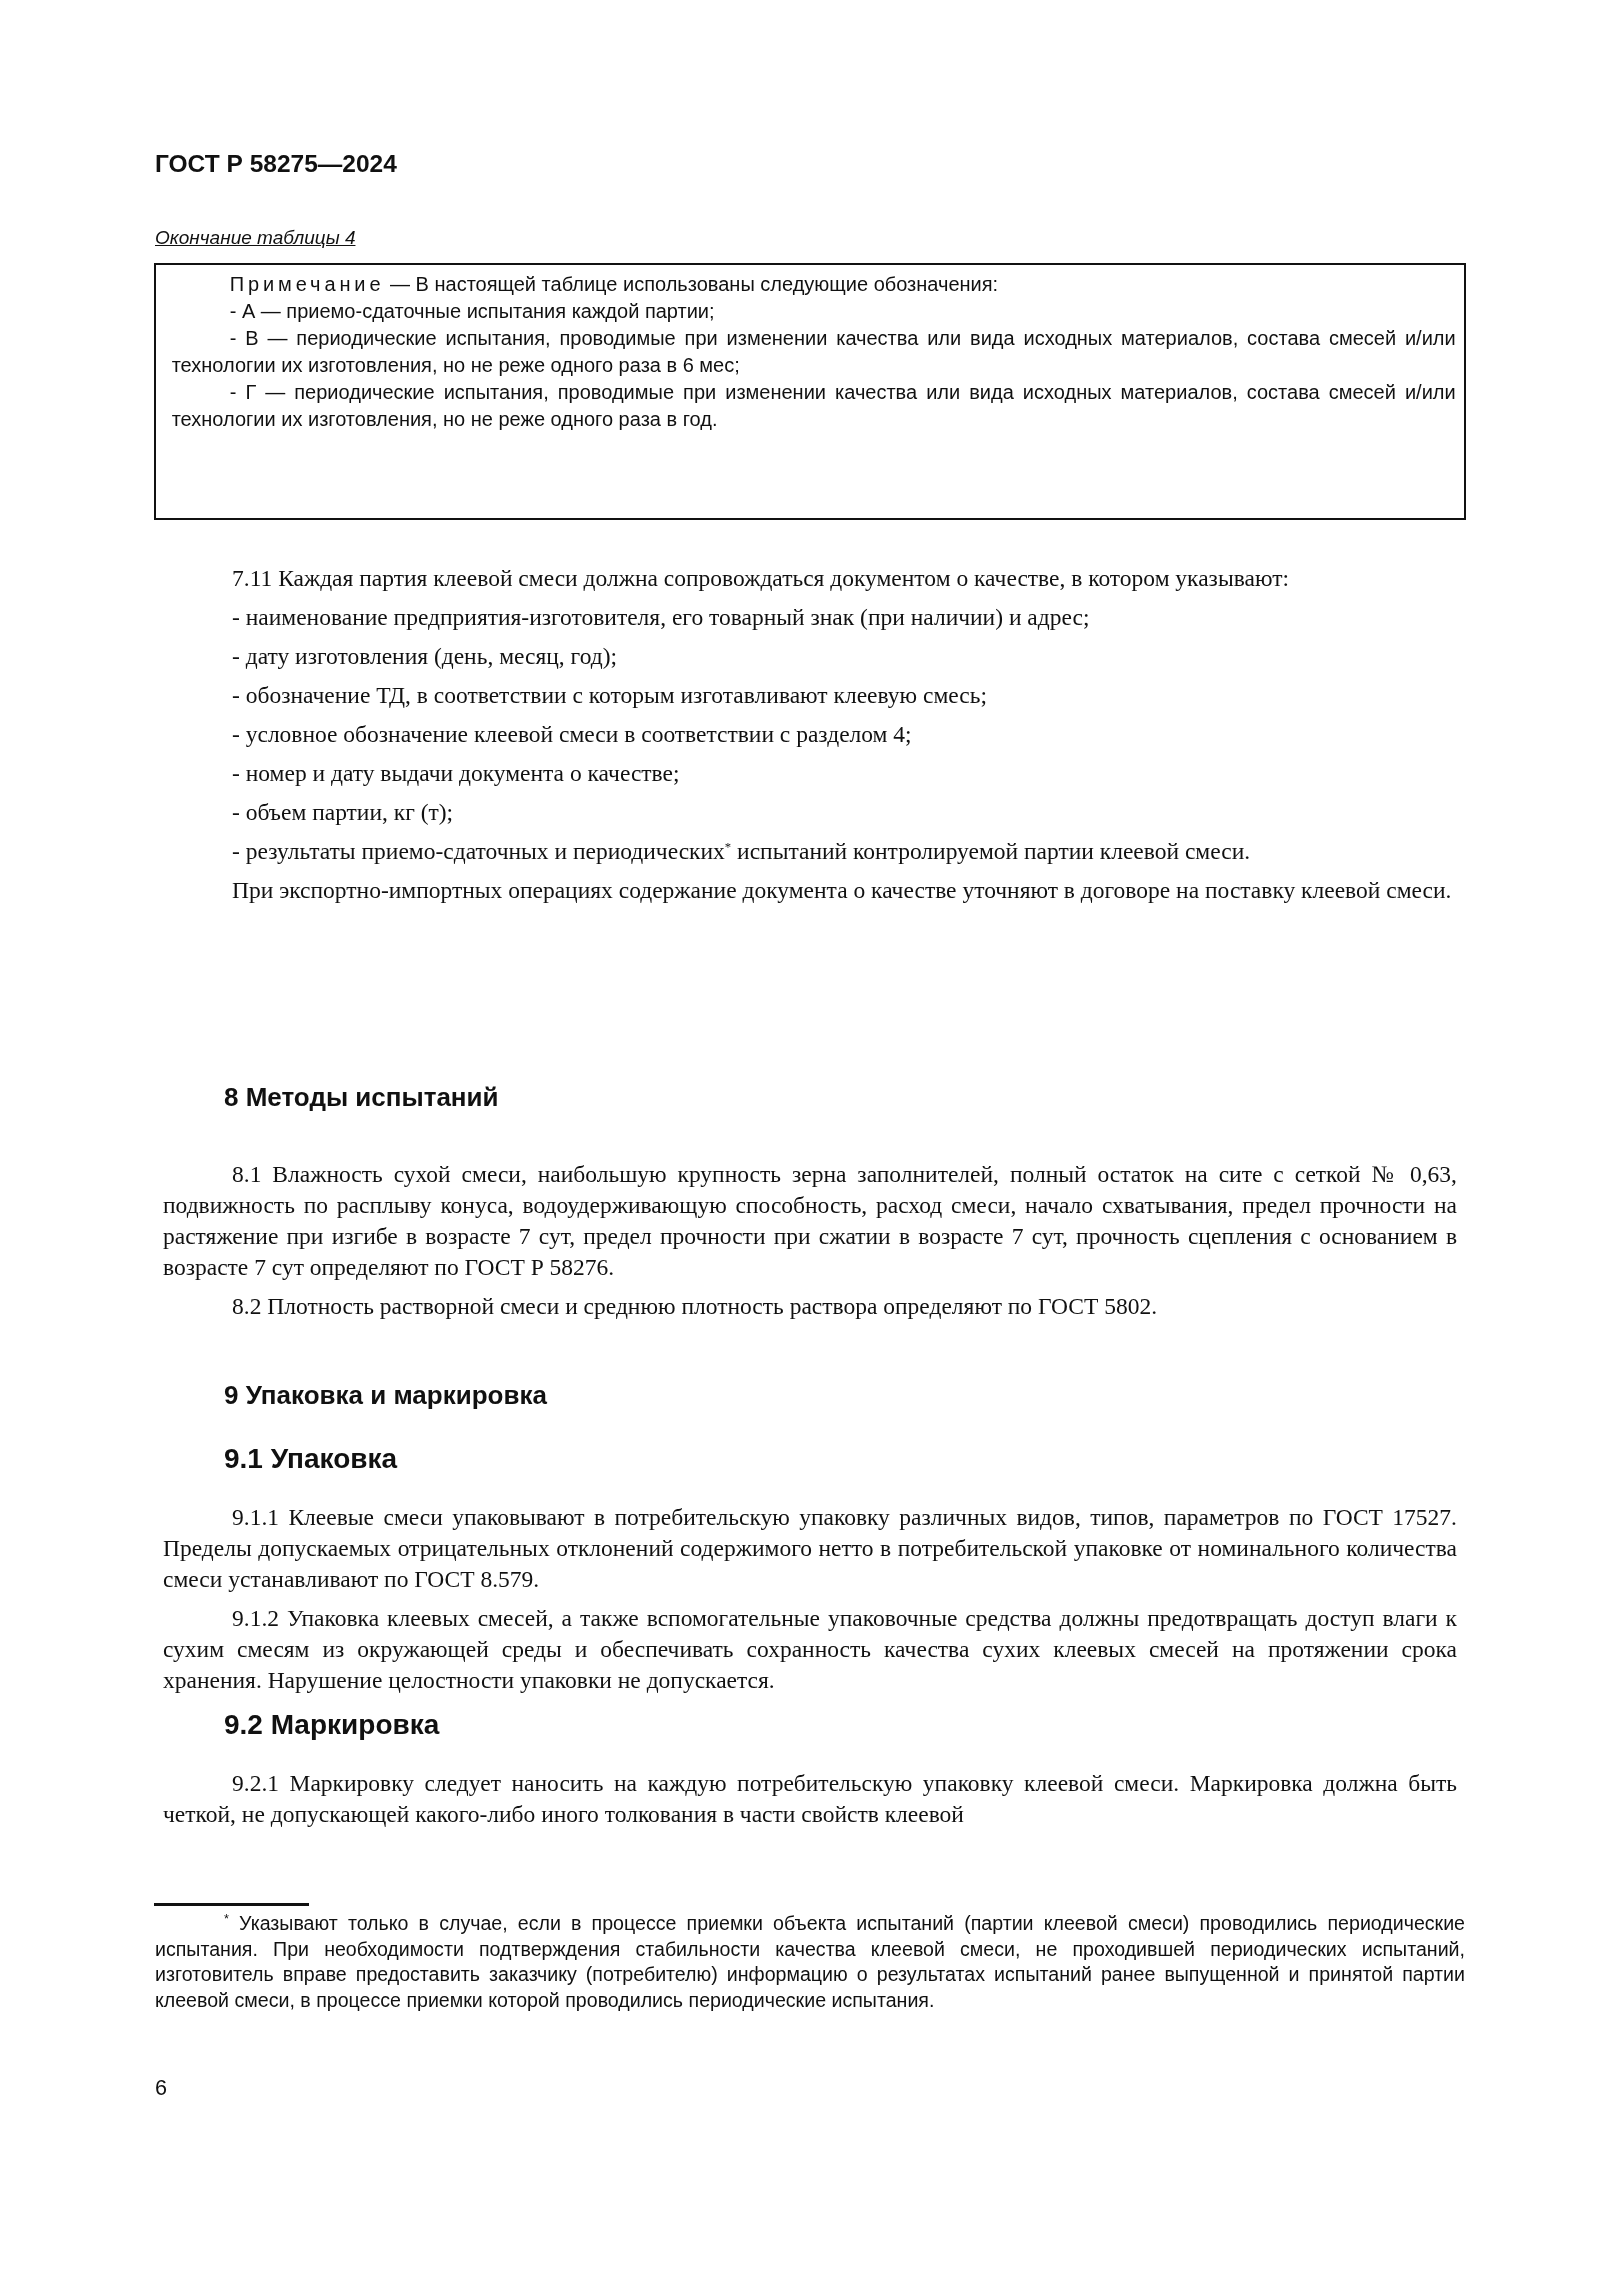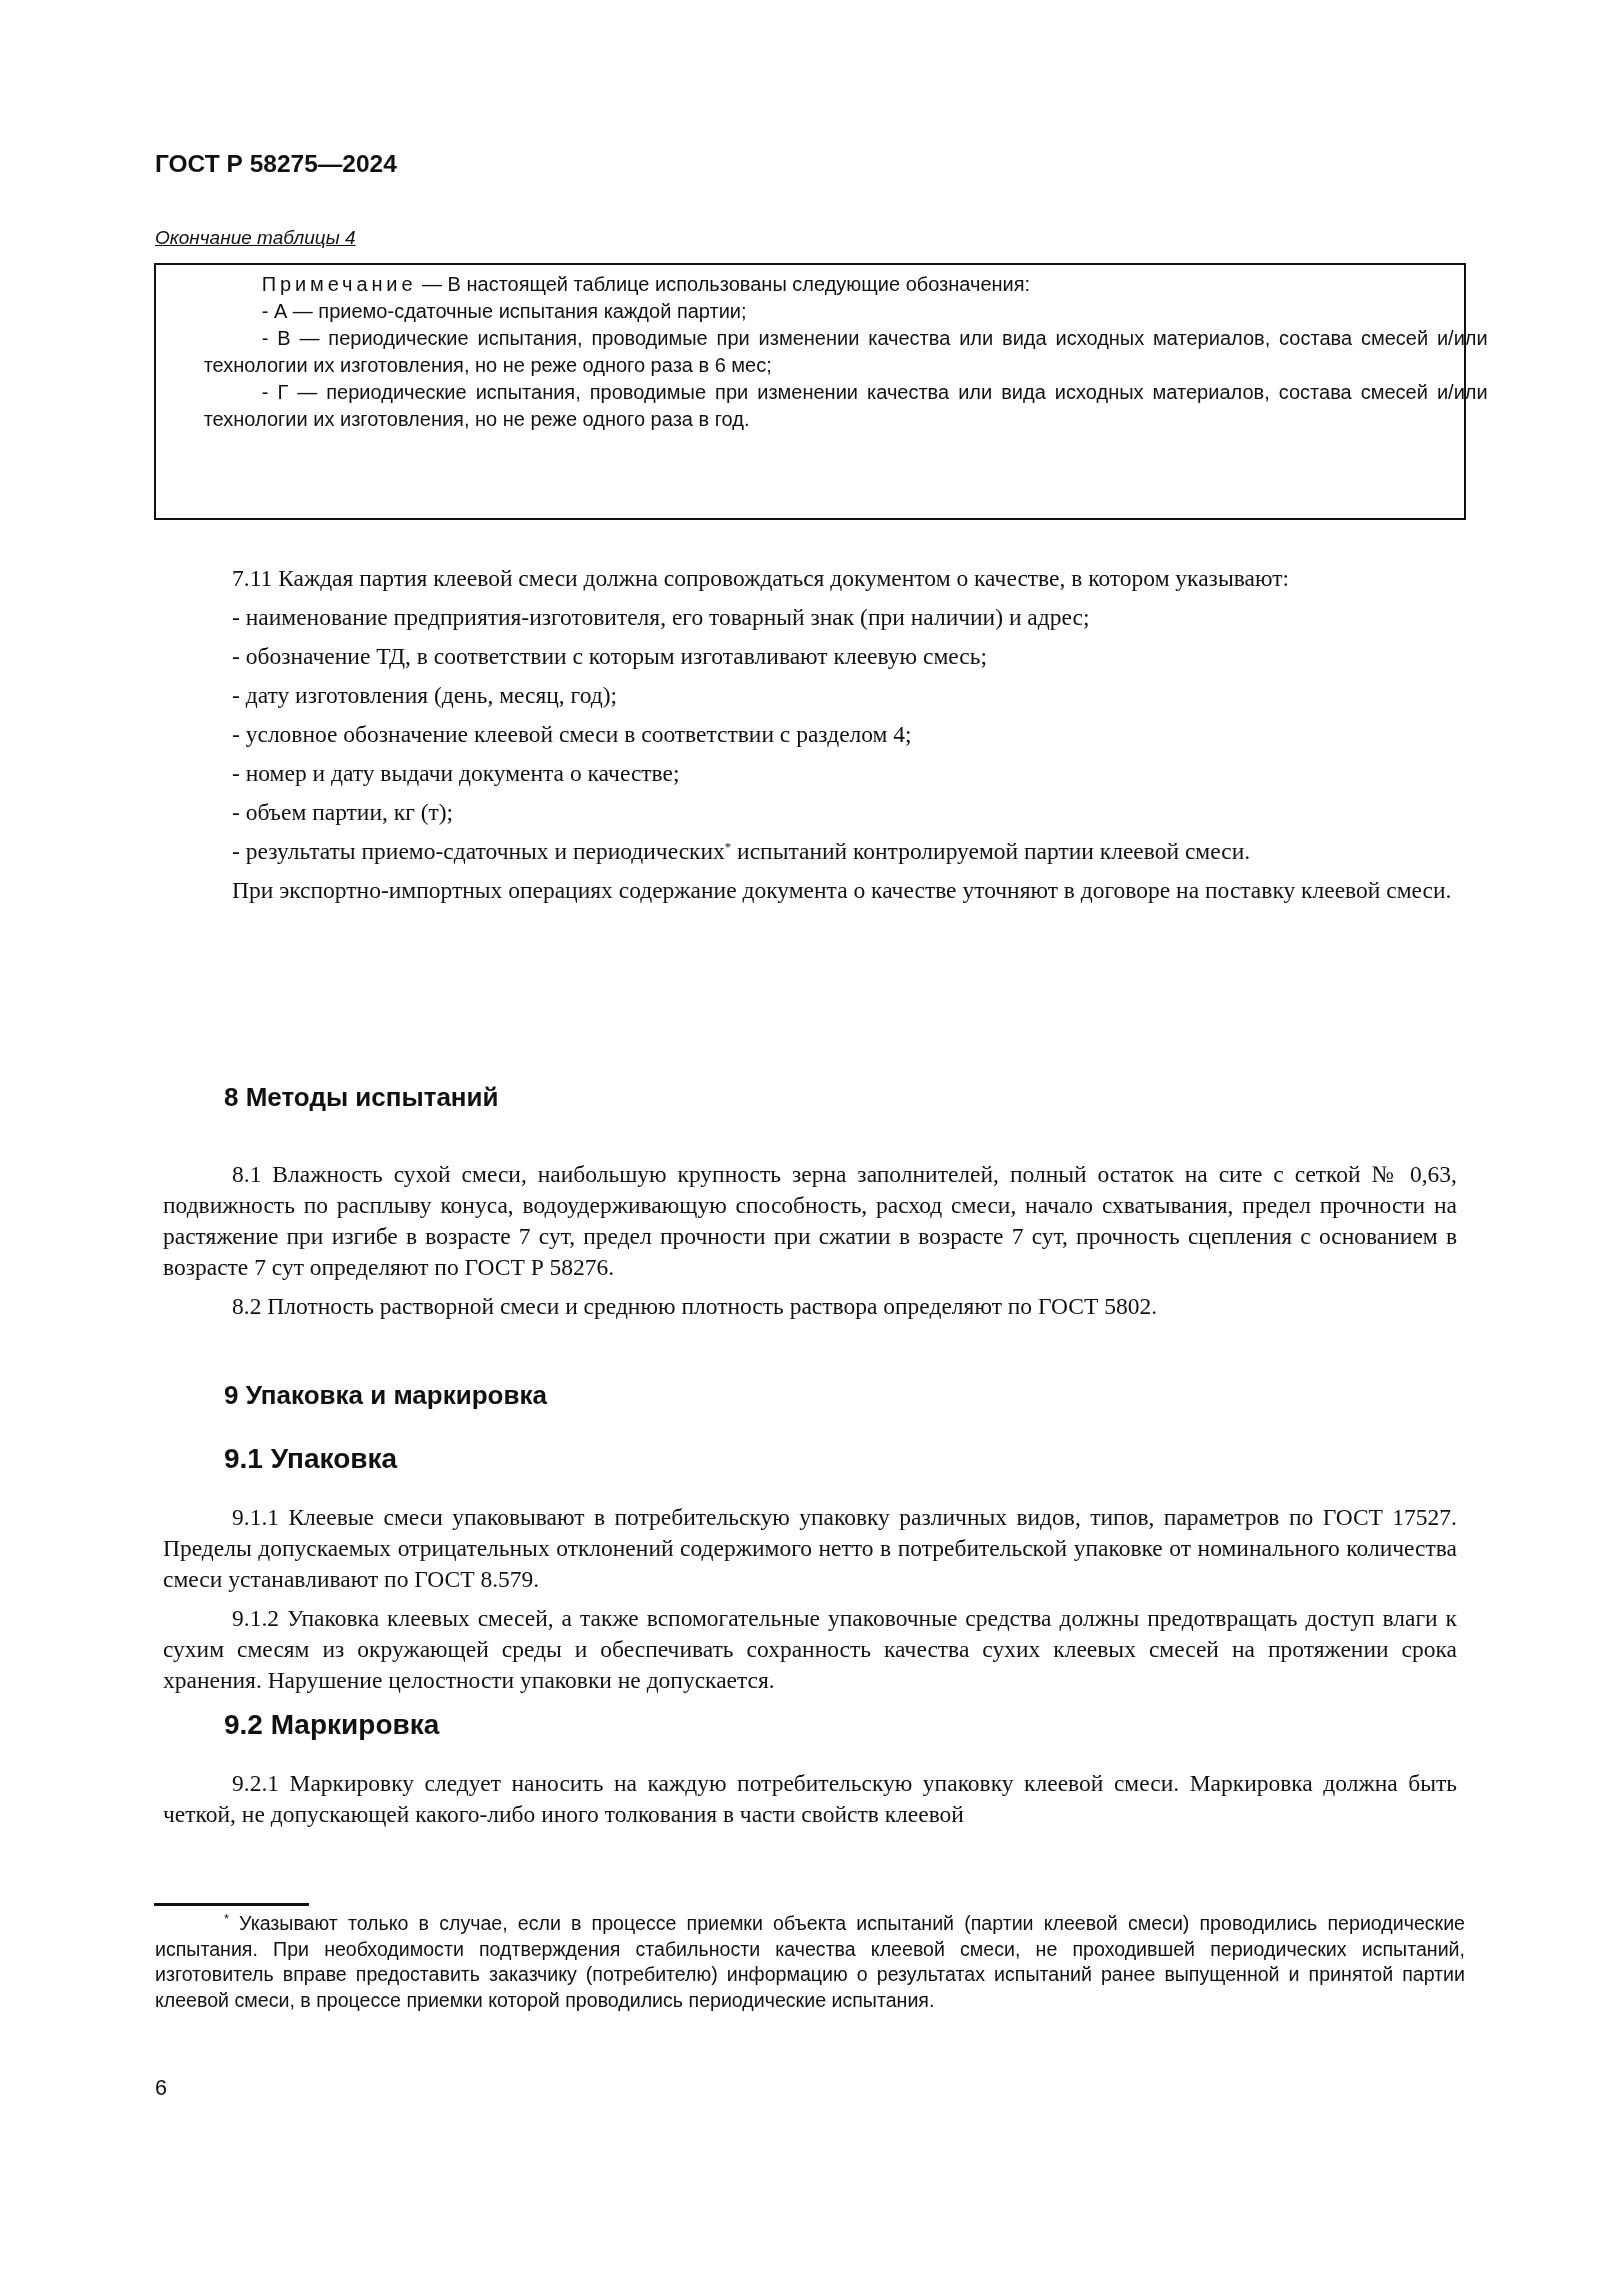--- a/index.html
+++ b/index.html
@@ -4,21 +4,21 @@
 <style>
   html, body { margin: 0; padding: 0; background: #ffffff; }
   body { width: 1621px; height: 2293px; position: relative; overflow: hidden;
          font-family: "Liberation Sans", sans-serif; color: #111111; }
   .abs { position: absolute; left: 155px; width: 1310px; }
   .doc-code { font-weight: bold; font-size: 24.5px; top: 150px; }
   .table-cont { font-style: italic; font-size: 19px; top: 227px; text-decoration: underline; }
   .note-box { position: absolute; left: 154px; top: 263px; width: 1308px; height: 253px;
               border: 2.9px solid #111; box-sizing: content-box; }
   .note-inner { position: absolute; left: 15.7px; top: 5.9px; width: 1284px;
-                font-size: 20px; line-height: 27px; text-align: justify; margin-left: 32px; }
+                font-size: 20px; line-height: 27px; text-align: justify; }
   .note-inner p { margin: 0; }
   .ind { text-indent: 58px; }
   .spaced { letter-spacing: 3.9px; }
   .body-text { font-size: 23.5px; line-height: 31px; text-align: justify; }
   .body-text p { margin: 8px; text-indent: 69px; font-family: Liberation Serif, serif; }
   .h1 { font-weight: bold; font-size: 26px; padding-left: 69px; }
   .h2 { font-weight: bold; font-size: 28px; padding-left: 69px; }
   sup { font-size: 12.7px; vertical-align: top; position: relative; top: -3.9px; }
   .fn-rule { position: absolute; left: 154px; top: 1903px; width: 155px; height: 2.9px; background: #111; }
   .footnote { font-size: 19.6px; line-height: 25.5px; text-align: justify; top: 1911px; }
@@ -36,22 +36,22 @@
     <p class="ind"><span class="spaced">Примечание</span><span> — В настоящей таблице использованы следующие обозначения:</span></p>
     <p class="ind">- А — приемо-сдаточные испытания каждой партии;</p>
     <p class="ind">- В — периодические испытания, проводимые при изменении качества или вида исходных материалов, состава смесей и/или технологии их изготовления, но не реже одного раза в 6 мес;</p>
     <p class="ind">- Г — периодические испытания, проводимые при изменении качества или вида исходных материалов, состава смесей и/или технологии их изготовления, но не реже одного раза в год.</p>
   </div>
 </div>
 
 <div class="abs body-text" style="top:555px;">
   <p>7.11 Каждая партия клеевой смеси должна сопровождаться документом о качестве, в котором указывают:</p>
   <p>- наименование предприятия-изготовителя, его товарный знак (при наличии) и адрес;</p>
+  <p>- дату изготовления (день, месяц, год);</p>
   <p>- обозначение ТД, в соответствии с которым изготавливают клеевую смесь;</p>
-  <p>- дату изготовления (день, месяц, год);</p>
   <p>- условное обозначение клеевой смеси в соответствии с разделом 4;</p>
   <p>- номер и дату выдачи документа о качестве;</p>
   <p>- объем партии, кг (т);</p>
   <p><span>- результаты приемо-сдаточных и периодических</span><sup>*</sup><span> испытаний контролируемой партии клеевой смеси.</span></p>
   <p>При экспортно-импортных операциях содержание документа о качестве уточняют в договоре на поставку клеевой смеси.</p>
 </div>
 
 <div class="abs h1" style="top:1082px;">8 Методы испытаний</div>
 <div class="abs body-text" style="top:1151px;">
   <p>8.1 Влажность сухой смеси, наибольшую крупность зерна заполнителей, полный остаток на сите с сеткой № 0,63, подвижность по расплыву конуса, водоудерживающую способность, расход смеси, начало схватывания, предел прочности на растяжение при изгибе в возрасте 7 сут, предел прочности при сжатии в возрасте 7 сут, прочность сцепления с основанием в возрасте 7 сут определяют по ГОСТ Р 58276.</p>

